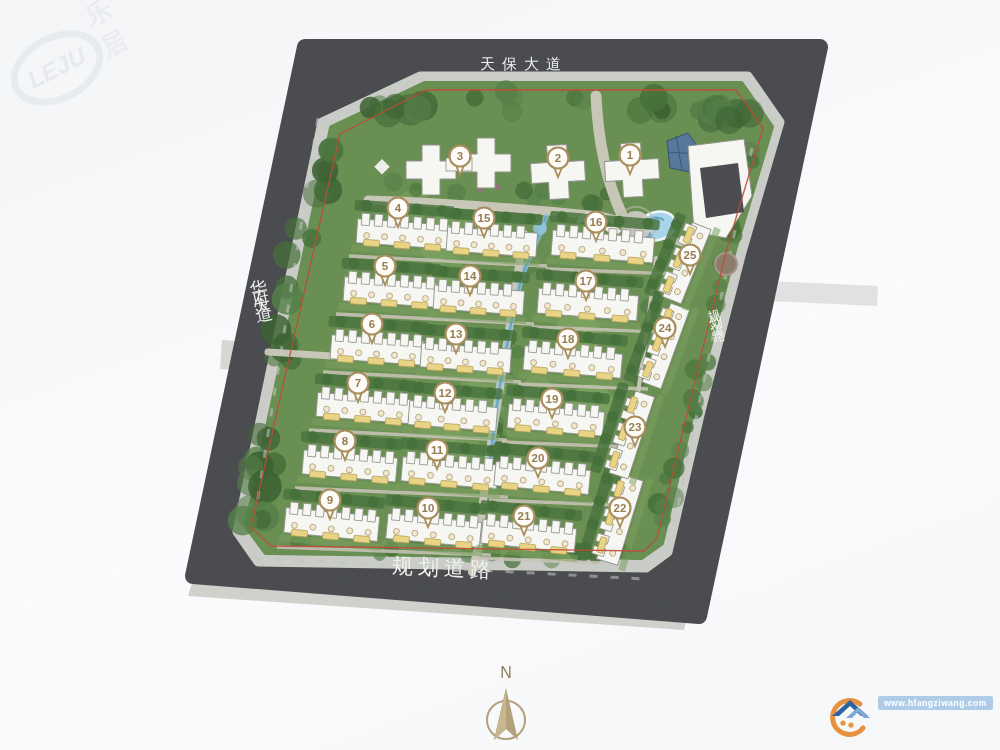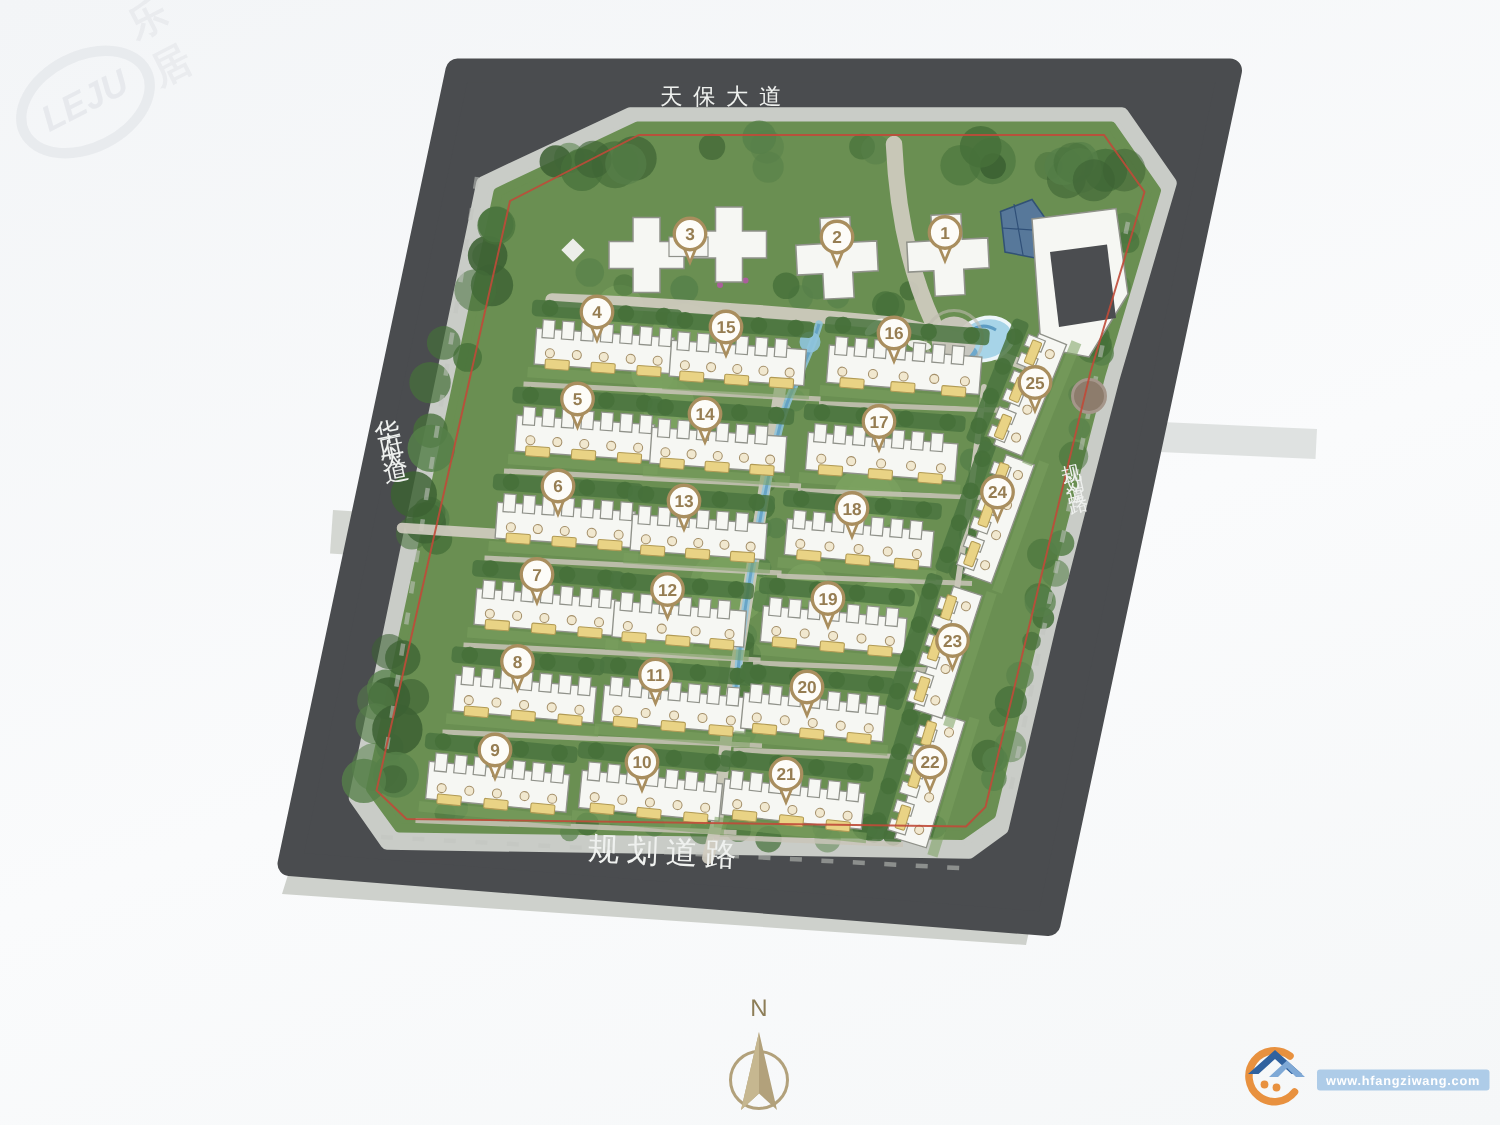--- a/index.html
+++ b/index.html
@@ -1,37 +1,37 @@
 <!DOCTYPE html>
 <html><head>
 <meta charset="utf-8">
 <style>
   html,body{margin:0;padding:0;background:#ffffff;}
   .stage{position:relative;width:1000px;height:750px;overflow:hidden;
          background:linear-gradient(160deg,#f3f5f7 0%,#fafbfc 55%,#f5f7f8 100%);
          font-family:"Liberation Sans",sans-serif;}
   #map{position:absolute;left:0;top:0;}
   .road-label{position:absolute;color:#eff1ef;pointer-events:none;z-index:2;}
-  .road-label.top{left:424px;top:55px;width:120px;text-align:center;font-size:15px;letter-spacing:7px;}
+  .road-label.top{left:464px;top:55px;width:120px;text-align:center;font-size:15px;letter-spacing:7px;}
   .road-label.left{left:246px;top:266px;writing-mode:vertical-rl;font-size:17px;letter-spacing:9px;transform:rotate(-12deg);}
   .road-label.right{left:704px;top:299px;writing-mode:vertical-rl;font-size:13px;letter-spacing:7px;transform:rotate(-13deg);}
   .road-label.bottom{left:392px;top:554px;font-size:21px;letter-spacing:5px;transform:rotate(2.5deg);}
   .wm{position:absolute;left:8px;top:34px;transform:rotate(-27deg);opacity:.55;z-index:3;pointer-events:none;}
   .wm-oval{width:84px;height:54px;border:7px solid #e0e3e7;border-radius:50%;
            display:flex;align-items:center;justify-content:center;
            font-size:24px;font-weight:bold;font-style:italic;color:#dde0e5;}
   .wm-cn{position:absolute;left:98px;top:-14px;font-size:26px;font-weight:bold;color:#e2e4e8;letter-spacing:2px;}
   .compass{position:absolute;left:478px;top:664px;width:56px;text-align:center;z-index:2;}
   .compass-n{font-size:16px;color:#8d7e58;height:18px;line-height:18px;}
   .brand{position:absolute;left:824px;top:692px;display:flex;align-items:flex-start;z-index:3;}
   .brand-col{margin-left:4px;}
   .brand-name{font-family:"Liberation Serif",serif;font-size:22px;font-weight:bold;
               color:#4a72a8;letter-spacing:8px;white-space:nowrap;}
   .brand-url{display:inline-block;background:#aecce8;color:#ffffff;font-size:8.5px;font-weight:bold;
-             letter-spacing:.5px;padding:2px 6px;border-radius:2px;margin-top:21px;}
+             letter-spacing:.5px;padding:2px 6px;border-radius:2px;margin-top:3px;}
 </style>
 </head>
 <body>
 
 <div class="stage">
 
   <svg id="map" width="1000" height="750" viewBox="0 0 1000 750">
       <polygon points="193,580 688,612 684,630 188,596" fill="#ced1cc"></polygon>
       <polygon points="745,280 878,286 877,306 743,300" fill="#dfe2e1"></polygon>
       <polygon points="222,340 268,343 266,372 220,369" fill="#d4d7d2"></polygon>

